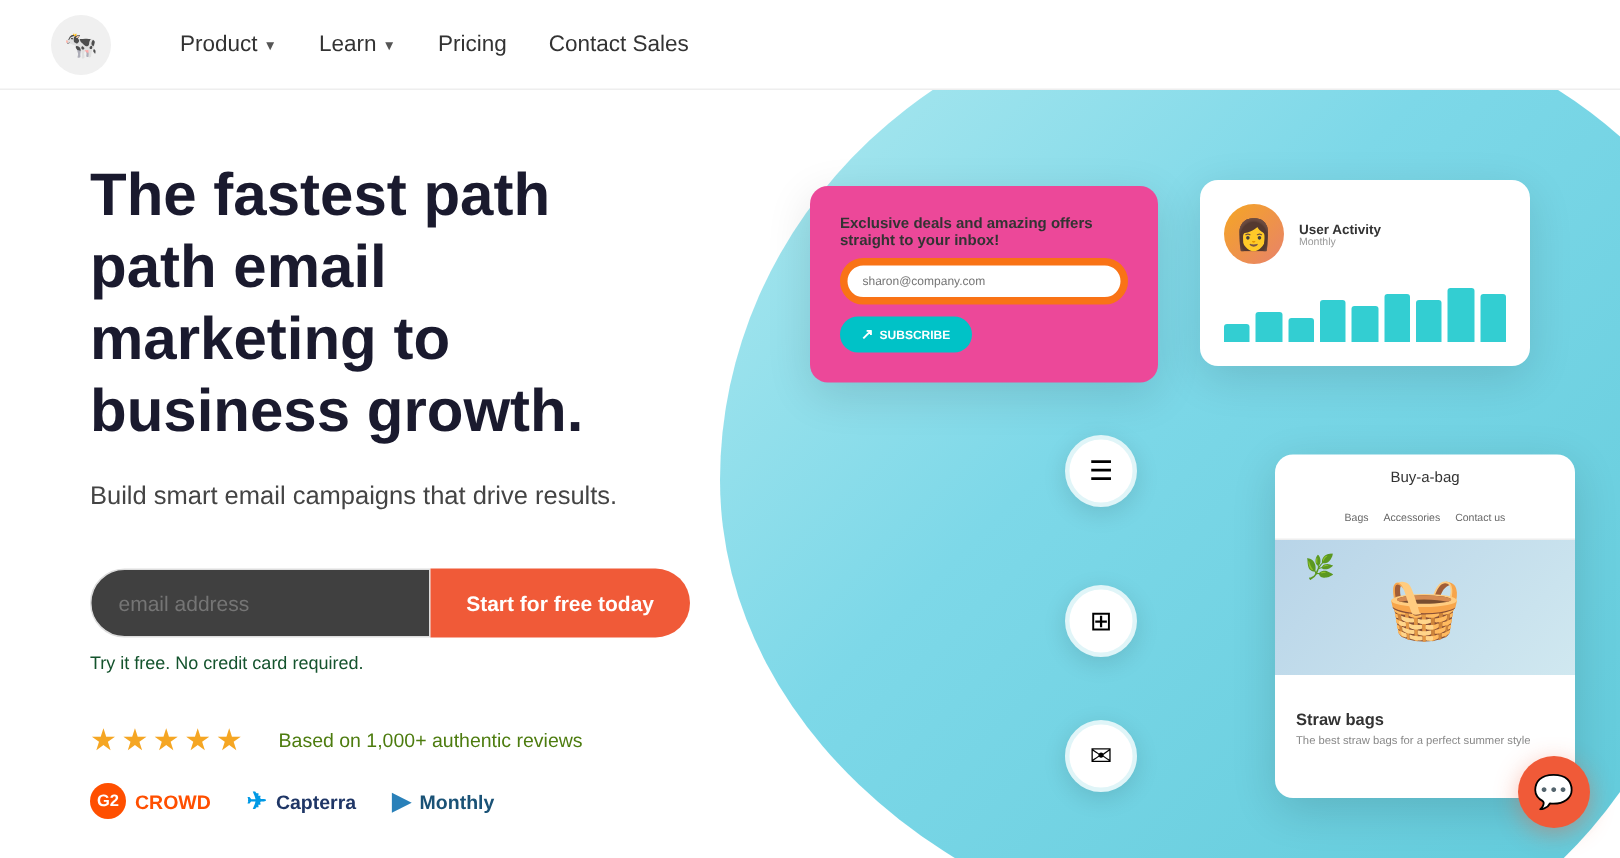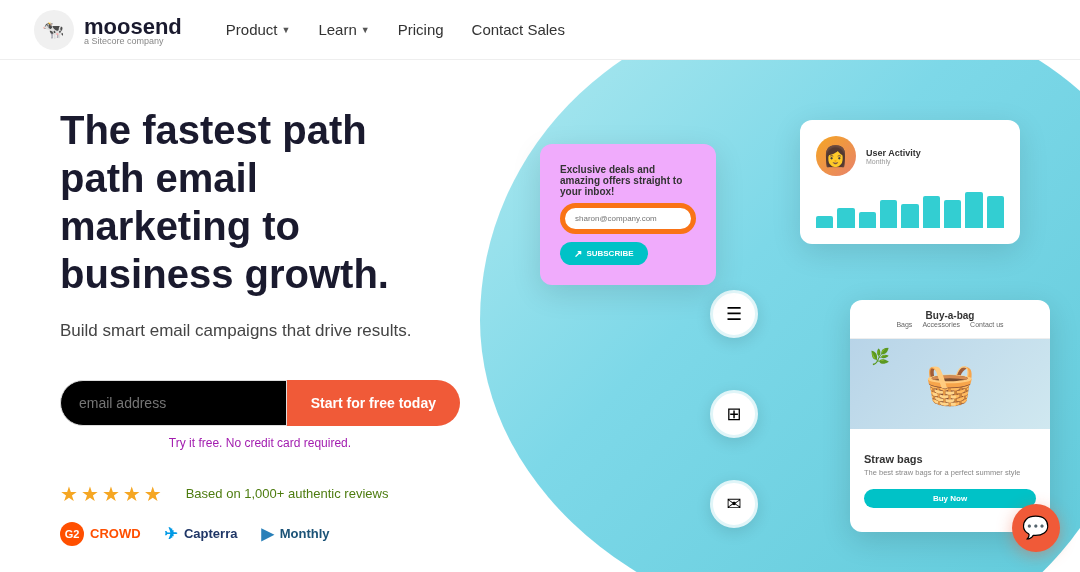--- a/index.html
+++ b/index.html
@@ -38,27 +38,27 @@
     }
     .hero-title {
       font-size: 40px; font-weight: 800; color: #1a1a2e; line-height: 1.2; margin-bottom: 20px;
     }
     .hero-subtitle {
       font-size: 17px; color: #444; margin-bottom: 36px; line-height: 1.5;
     }
     .email-form { display: flex; gap: 0; margin-bottom: 10px; }
     .email-input {
       flex: 1; padding: 14px 18px; border: 1px solid #ddd; border-radius: 25px 0 0 25px;
-      font-size: 14px; color: #999; outline: none; background: #000000;
+      font-size: 14px; color: #999; outline: none; background: #404040;
     }
     .start-btn {
       background: #f05a38; color: #fff; border: none; border-radius: 0 25px 25px 0;
       padding: 14px 24px; font-size: 14px; font-weight: 700; cursor: pointer; white-space: nowrap;
     }
-    .free-note { font-size: 12px; color: #a21caf; margin-bottom: 32px; text-align: center; }
+    .free-note { font-size: 12px; color: #14532d; margin-bottom: 32px; }
 
     
     .stars-row { display: flex; align-items: center; gap: 24px; margin-bottom: 16px; }
     .stars { display: flex; gap: 3px; }
     .star { color: #f5a623; font-size: 20px; }
     .reviews-text { font-size: 13px; color: #4d7c0f; }
 
     
     .logos-row { display: flex; align-items: center; gap: 24px; }
     .logo-badge {
@@ -80,22 +80,22 @@
     }
     .hero-bg-blob {
       position: absolute; right: -80px; top: -60px; width: 680px; height: 640px;
       background: linear-gradient(135deg, #b2eaf0 0%, #7dd8e8 40%, #5cc8d8 100%);
       border-radius: 50% 50% 40% 60% / 50% 40% 60% 50%;
       z-index: 0;
     }
 
     
     .email-widget {
-      position: absolute; left: 40px; top: 84px; z-index: 5;
-      background: #f0abfc; border-radius: 12px; padding: 20px; width: 176px;
+      position: absolute; left: 40px; top: 64px; z-index: 5;
+      background: #ec4899; border-radius: 12px; padding: 20px; width: 232px;
       box-shadow: 0 8px 30px rgba(0,0,0,0.12);
     }
     .widget-title { font-size: 10px; font-weight: 700; color: #333; margin-bottom: 6px; }
     .widget-input {
       width: 100%; border: 5px solid #f97316; border-radius: 20px; padding: 6px 10px;
       font-size: 8px; color: #999; margin-bottom: 8px;
     }
     .widget-subscribe {
       background: #00c2c7; color: #fff; border: none; border-radius: 20px;
       padding: 6px 14px; font-size: 8px; font-weight: 700; cursor: pointer;
@@ -126,21 +126,21 @@
     
     .ecomm-card {
       position: absolute; right: 30px; bottom: 40px; z-index: 5;
       background: #fff; border-radius: 12px; padding: 0; width: 200px;
       box-shadow: 0 8px 30px rgba(0,0,0,0.14); overflow: hidden;
     }
     .ecomm-header {
       padding: 10px 14px; border-bottom: 1px solid #eee;
       display: flex; flex-direction: column; align-items: center;
     }
-    .ecomm-brand { font-size: 10px; font-weight: 700; color: #333; margin-bottom: 0; }
+    .ecomm-brand { font-size: 10px; font-weight: 400; color: #333; margin-bottom: 18px; }
     .ecomm-nav { display: flex; gap: 10px; font-size: 7px; color: #666; }
     .ecomm-img-area {
       height: 90px; background: linear-gradient(135deg, #b8d4e8, #d0e8f0);
       display: flex; align-items: center; justify-content: center; position: relative;
     }
     .basket-icon { font-size: 40px; }
     .leaf-icon { position: absolute; top: 8px; left: 20px; font-size: 16px; }
     .ecomm-content { padding: 24px 14px; }
     .ecomm-prod-name { font-size: 11px; font-weight: 700; color: #333; margin-bottom: 3px; }
     .ecomm-prod-sub { font-size: 7.5px; color: #888; margin-bottom: 10px; }
@@ -173,24 +173,20 @@
   </style>
 </head>
 <body>
 
 <nav class="navbar">
   <div class="logo-area">
     <svg class="logo-icon" viewBox="0 0 44 44">
       <circle cx="22" cy="22" r="20" fill="#f0f0f0"></circle>
       <text x="22" y="28" text-anchor="middle" font-size="18" fill="#555">🐄</text>
     </svg>
-    <div>
-      <span class="logo-text">moosend</span>
-      <span class="logo-sub">a Sitecore company</span>
-    </div>
   </div>
 
   <div class="nav-links">
     <div class="nav-item">
       <span>Product</span>
       <span class="nav-arrow">▼</span>
     </div>
     <div class="nav-item">
       <span>Learn</span>
       <span class="nav-arrow">▼</span>
@@ -297,21 +293,20 @@
           <span>Contact us</span>
         </div>
       </div>
       <div class="ecomm-img-area">
         <span class="leaf-icon">🌿</span>
         <span class="basket-icon">🧺</span>
       </div>
       <div class="ecomm-content">
         <div class="ecomm-prod-name">Straw bags</div>
         <div class="ecomm-prod-sub">The best straw bags for a perfect summer style</div>
-        <button class="buy-btn">Buy Now</button>
       </div>
     </div>
   </div>
 </section>
 
 <div class="chat-bubble">
   <span class="chat-icon">💬</span>
 </div>
 
 </body></html>

